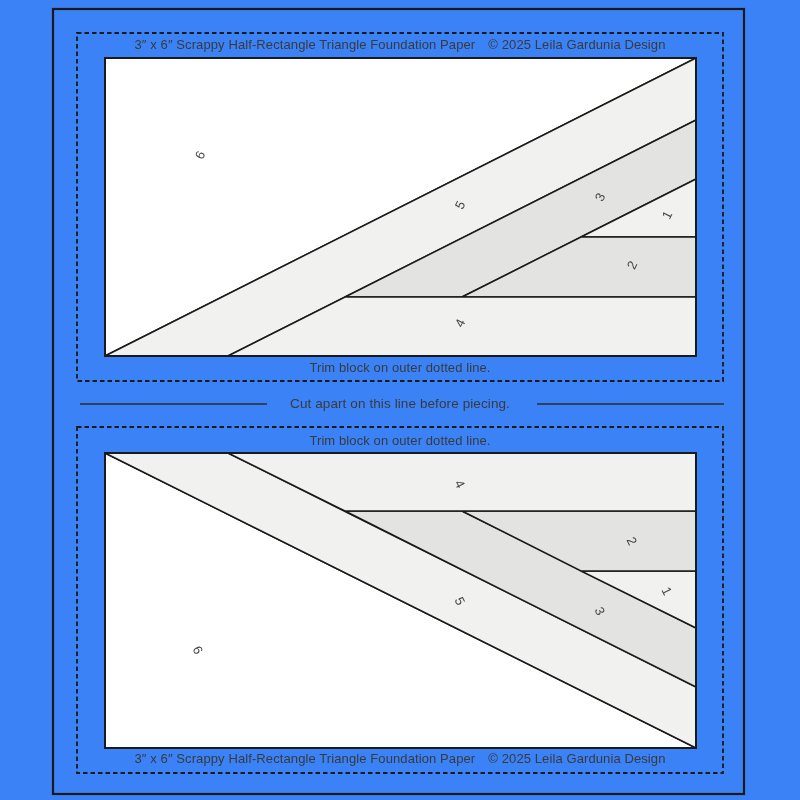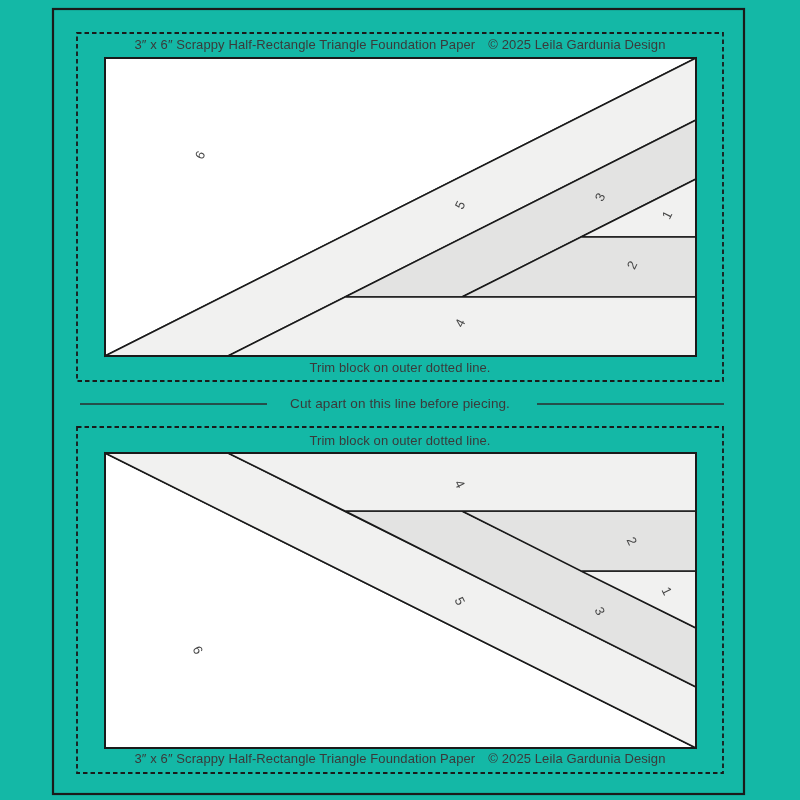--- a/index.html
+++ b/index.html
@@ -1,17 +1,17 @@
 <!DOCTYPE html>
 <html><head>
 <meta charset="utf-8">
 <style>
   html,body{margin:0;padding:0;background:#ffffff;}
   .page{
-    position:relative;width:800px;height:800px;background:#14b8a6;overflow:hidden;
+    position:relative;width:800px;height:800px;background:#3b82f6;overflow:hidden;
     font-family:"Liberation Sans", sans-serif;color:#3a3a3a;
   }
   svg{position:absolute;display:block;}
   .underlay{left:0;top:0;}
   .frame-rect{fill:none;stroke:#1a1a1a;stroke-width:2.2;}
   .dashed-rect{fill:none;stroke:#1a1a1a;stroke-width:1.8;stroke-dasharray:4.5 3;}
   .cut-line{stroke:#2b2b2b;stroke-width:1.7;}
   .block{overflow:visible;}
   .piece{stroke:#1a1a1a;stroke-width:1.5;stroke-linejoin:miter;}
   .block-outline{fill:none;stroke:#1a1a1a;stroke-width:2;}

